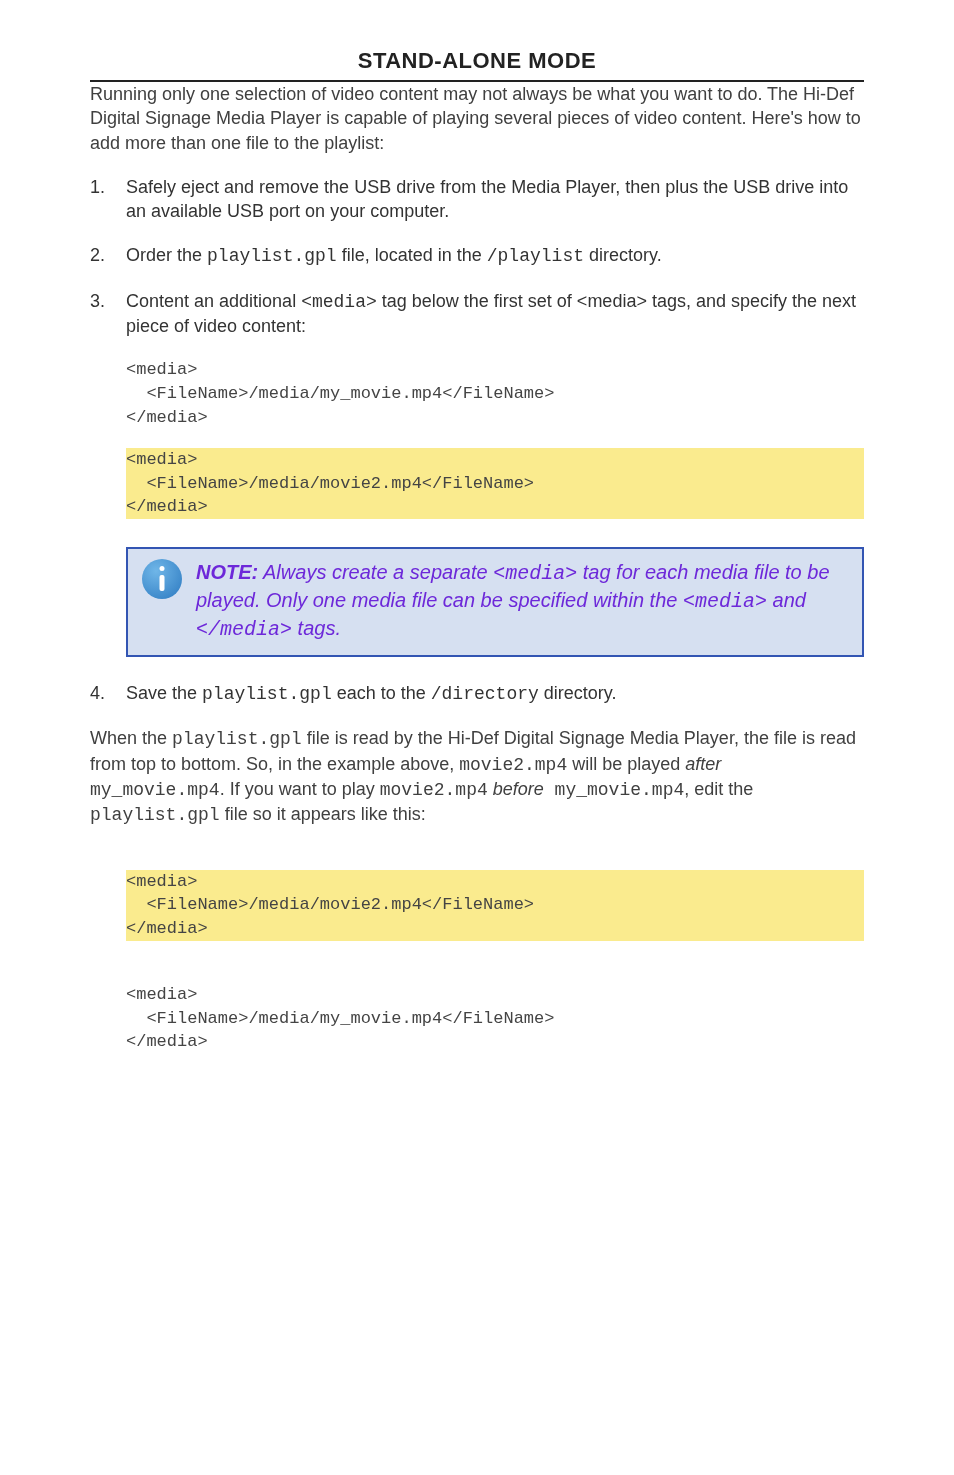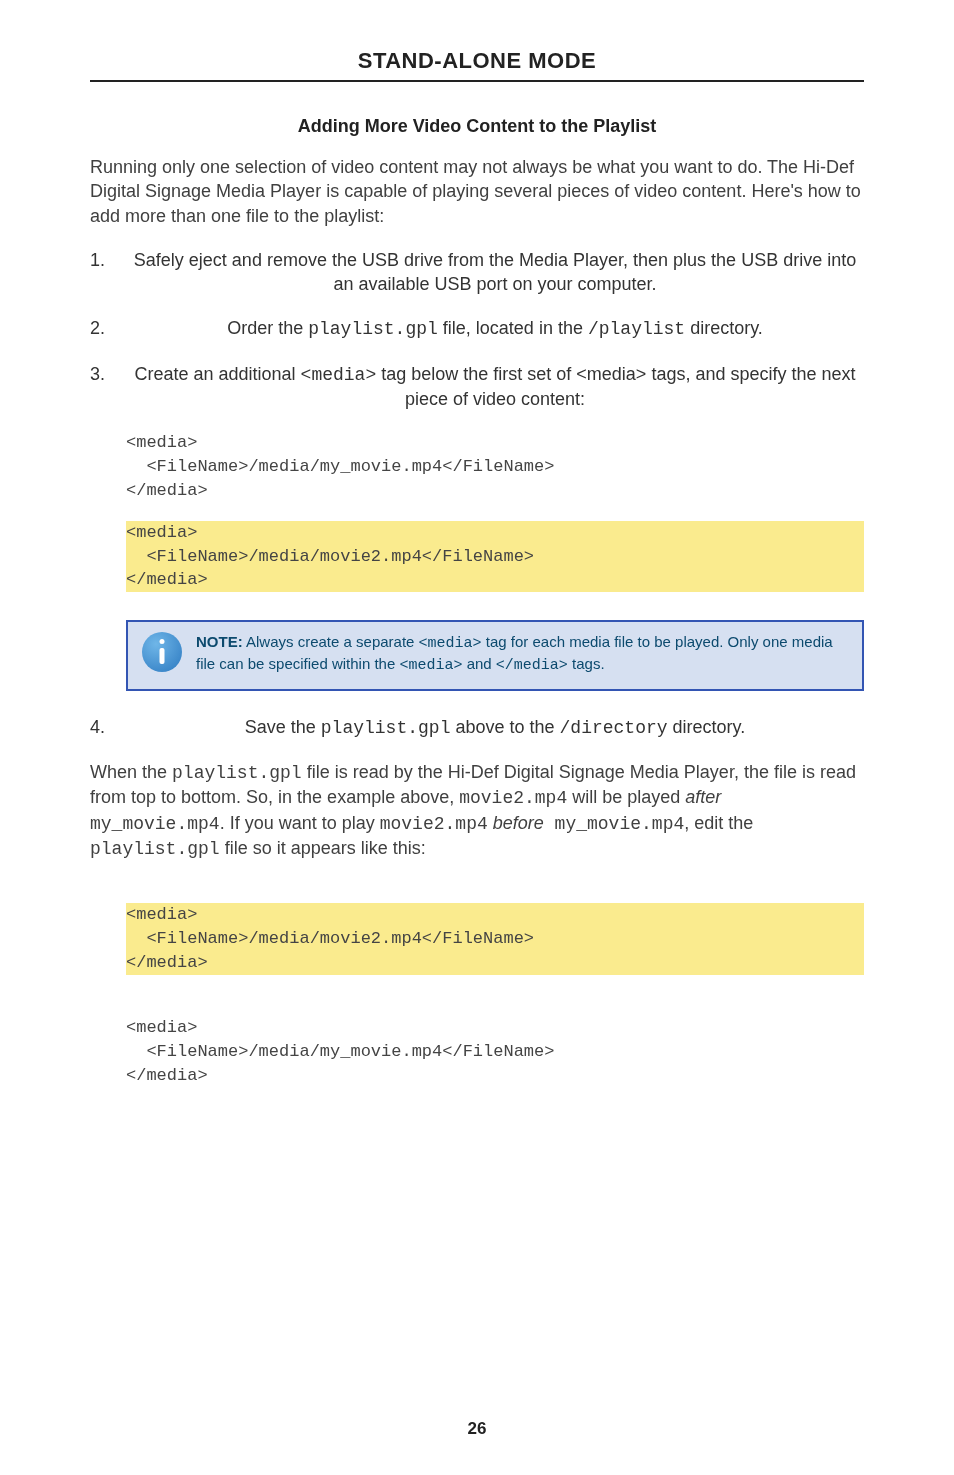--- a/index.html
+++ b/index.html
@@ -48,21 +48,20 @@
   .list-item {
     display: flex;
     margin-bottom: 20px;
   }
   .list-num {
     width: 36px;
     flex-shrink: 0;
   }
   .list-body {
     flex: 1;
-    text-align: center;
   }
   .mono {
     font-family: "Courier New", Courier, monospace;
   }
   .codeblock {
     margin: 0 0 4px 36px;
     font-family: "Courier New", Courier, monospace;
     font-size: 17px;
     line-height: 1.4;
     color: #444;
@@ -109,23 +108,24 @@
     position: absolute;
     top: 16px;
     left: 50%;
     transform: translateX(-50%);
     width: 5px;
     height: 16px;
     background: #fff;
     border-radius: 2px;
   }
   .note-text {
-    font-size: 15px;
+    font-size: 20px;
     line-height: 1.35;
-    color: #0c4a6e;
+    color: #6d28d9;
+    font-style: italic;
   }
   .italic {
     font-style: italic;
   }
   .pagenum {
     position: absolute;
     bottom: 36px;
     left: 0;
     right: 0;
     text-align: center;
@@ -133,72 +133,70 @@
     font-size: 17px;
     color: #222;
   }
 </style>
 </head>
 <body>
 
 <div class="page">
   <div class="header">STAND-ALONE MODE</div>
 
-  <h2 class="subhead">Adding More Video Content to the Playlist</h2>
 
   <p class="body">Running only one selection of video content may not always be what you want to do.  The Hi-Def Digital Signage Media Player is capable of playing several pieces of video content. Here's how to add more than one file to the playlist:</p>
 
   <div class="list">
     <div class="list-item">
       <div class="list-num">1.</div>
       <div class="list-body">Safely eject and remove the USB drive from the Media Player, then plus the USB drive into an available USB port on your computer.</div>
     </div>
 
     <div class="list-item">
       <div class="list-num">2.</div>
       <div class="list-body">
         <span>Order the  </span><span class="mono">playlist.gpl</span><span> file, located in the </span><span class="mono">/playlist</span><span> directory.</span>
       </div>
     </div>
 
     <div class="list-item">
       <div class="list-num">3.</div>
       <div class="list-body">
-        <span>Create an additional </span><span class="mono">&lt;media&gt;</span><span> tag below the first set of &lt;media&gt; tags, and specify the next piece of video content:</span>
+        <span>Content an additional </span><span class="mono">&lt;media&gt;</span><span> tag below the first set of &lt;media&gt; tags, and specify the next piece of video content:</span>
       </div>
     </div>
   </div>
 
   <div class="codeblock"><span>&lt;media&gt;</span>
 <span>  &lt;FileName&gt;/media/my_movie.mp4&lt;/FileName&gt;</span>
 <span>&lt;/media&gt;</span>
 <div class="gap"></div><span class="hl">&lt;media&gt;</span><span class="hl">  &lt;FileName&gt;/media/movie2.mp4&lt;/FileName&gt;</span><span class="hl">&lt;/media&gt;</span></div>
 
   <div class="notebox">
     <div class="note-icon"></div>
     <div class="note-text">
       <b>NOTE:</b><span> Always create a separate </span><span class="mono">&lt;media&gt;</span><span> tag for each media file to be played.  Only one media file can be specified within the </span><span class="mono">&lt;media&gt;</span><span> and </span><span class="mono">&lt;/media&gt;</span><span> tags.</span>
     </div>
   </div>
 
   <div class="list">
     <div class="list-item">
       <div class="list-num">4.</div>
       <div class="list-body">
-        <span>Save the </span><span class="mono">playlist.gpl</span><span> above to the </span><span class="mono">/directory</span><span> directory.</span>
+        <span>Save the </span><span class="mono">playlist.gpl</span><span> each to the </span><span class="mono">/directory</span><span> directory.</span>
       </div>
     </div>
   </div>
 
 
   <p class="body">
     <span>When the </span><span class="mono">playlist.gpl</span><span> file is read by the Hi-Def Digital Signage Media Player, the file is read from top to bottom.  So, in the example above, </span><span class="mono">movie2.mp4</span><span> will be played </span><span class="italic">after</span><span class="mono"> my_movie.mp4</span><span>.  If you want to play </span><span class="mono">movie2.mp4</span><span> </span><span class="italic">before</span><span class="mono"> my_movie.mp4</span><span>, edit the </span><span class="mono">playlist.gpl</span><span> file so it appears like this:</span>
   </p>
 
   <div style="height:22px;"></div>
 
   <div class="codeblock"><span class="hl">&lt;media&gt;</span><span class="hl">  &lt;FileName&gt;/media/movie2.mp4&lt;/FileName&gt;</span><span class="hl">&lt;/media&gt;</span>
 <div class="gap"></div><span>&lt;media&gt;</span>
 <span>  &lt;FileName&gt;/media/my_movie.mp4&lt;/FileName&gt;</span>
 <span>&lt;/media&gt;</span></div>
 
-  <div class="pagenum">26</div>
 </div>
 
 </body></html>

